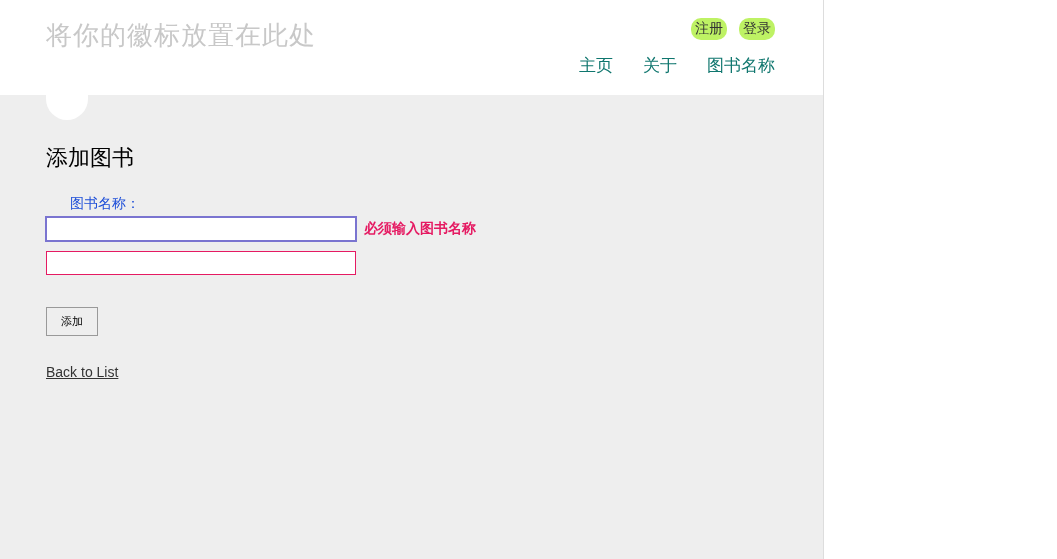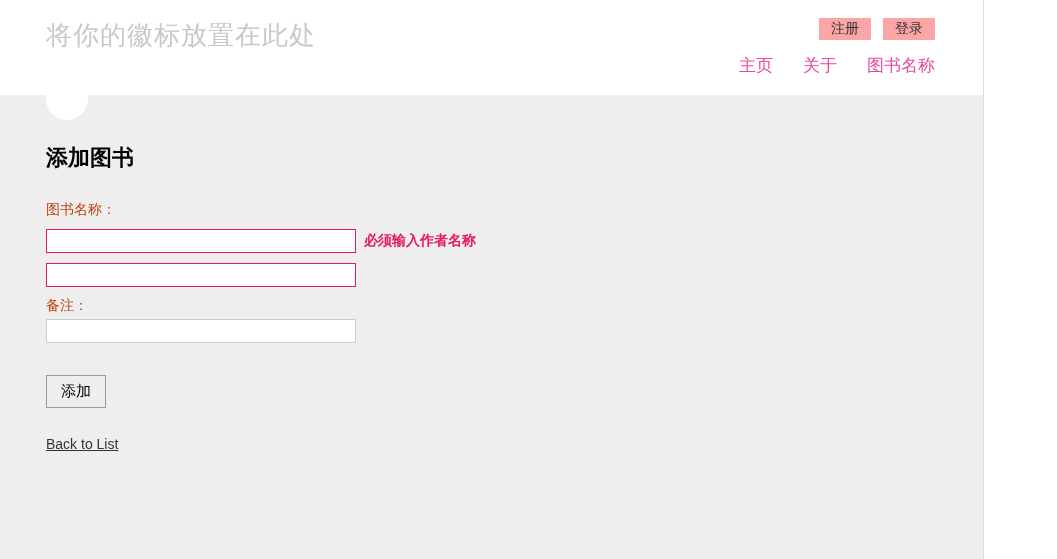--- a/index.html
+++ b/index.html
@@ -2,21 +2,21 @@
 <html><head>
   <meta charset="utf-8">
   <style>
     * { margin: 0; padding: 0; box-sizing: border-box; }
     body {
       font-family: "Microsoft YaHei", "Segoe UI", Arial, sans-serif;
       background: #fff;
       overflow-x: hidden;
     }
     .viewport {
-      width: 984px;
+      width: 824px;
       height: 559px;
       overflow-y: scroll;
       border-right: 1px solid #ddd;
       position: relative;
     }
     .header-top {
       background: #fff;
       padding: 18px 48px 18px 46px;
       display: flex;
       justify-content: space-between;
@@ -32,33 +32,34 @@
       display: flex;
       flex-direction: column;
       align-items: flex-end;
       gap: 14px;
     }
     .auth-links {
       display: flex;
       gap: 12px;
     }
     .auth-link {
-      background: #fca5a5;
+      background: #bef264;
       color: #333;
       font-size: 14px;
-      padding: 2px 12px;
+      padding: 2px 4px;
       text-decoration: none;
       cursor: pointer;
+      border-radius: 10px;
     }
     .nav-links {
       display: flex;
       gap: 30px;
     }
     .nav-link {
-      color: #ec4899;
+      color: #0f766e;
       font-size: 17px;
       text-decoration: none;
       cursor: pointer;
     }
     .content-area {
       background: #eeeeee;
       padding: 48px 46px 20px 46px;
       min-height: 500px;
       position: relative;
     }
@@ -67,30 +68,31 @@
       top: -1px;
       left: 46px;
       width: 42px;
       height: 26px;
       background: #fff;
       border-bottom-left-radius: 42px;
       border-bottom-right-radius: 42px;
     }
     .page-title {
       font-size: 22px;
-      font-weight: 700;
-      margin-bottom: 28px;
+      font-weight: 400;
+      margin-bottom: 22px;
     }
     .form-field {
       margin-bottom: 10px;
     }
     .field-label {
       font-size: 14px;
-      color: #c2410c;
+      color: #1d4ed8;
       margin-bottom: 4px;
+      margin-left: 24px;
     }
     .field-row {
       display: flex;
       align-items: center;
       gap: 8px;
     }
     .text-input {
       width: 310px;
       height: 24px;
       padding: 2px 6px;
@@ -108,21 +110,21 @@
     .error-msg {
       color: #e51a62;
       font-size: 14px;
       font-weight: 600;
     }
     .submit-btn {
       margin-top: 22px;
       padding: 6px 14px;
       background: #eee;
       border: 1px solid #999;
-      font-size: 15px;
+      font-size: 11px;
       cursor: pointer;
       font-family: Liberation Serif, serif;
     }
     .back-link {
       display: inline-block;
       margin-top: 28px;
       color: #333;
       font-size: 14px;
       text-decoration: underline;
       cursor: pointer;
@@ -156,44 +158,38 @@
     </div>
   </div>
 
   <div class="content-area">
     <div class="logo-bump"></div>
 
     <h2 class="page-title">添加图书</h2>
 
     <div class="form-field">
       <div class="field-label">图书名称：</div>
+      <div class="field-row">
+        <input type="text" class="text-input focused" value="" style="">
+        <span class="error-msg">必须输入图书名称</span>
+      </div>
     </div>
 
     <div class="form-field">
-      <div class="field-row">
-        <input type="text" class="text-input" value="" style="">
-        <span class="error-msg">必须输入作者名称</span>
-      </div>
     </div>
 
     <div class="form-field">
     </div>
 
     <div class="form-field">
       <div class="field-row">
         <input type="text" class="text-input" value="" style="">
       </div>
     </div>
 
-    <div class="form-field">
-      <div class="field-label">备注：</div>
-      <div class="field-row">
-        <input type="text" class="text-input plain" value="" style="">
-      </div>
-    </div>
 
     <button class="submit-btn">添加</button>
 
     <div>
       <a class="back-link">Back to List</a>
     </div>
   </div>
 </div>
 
 </body></html>

